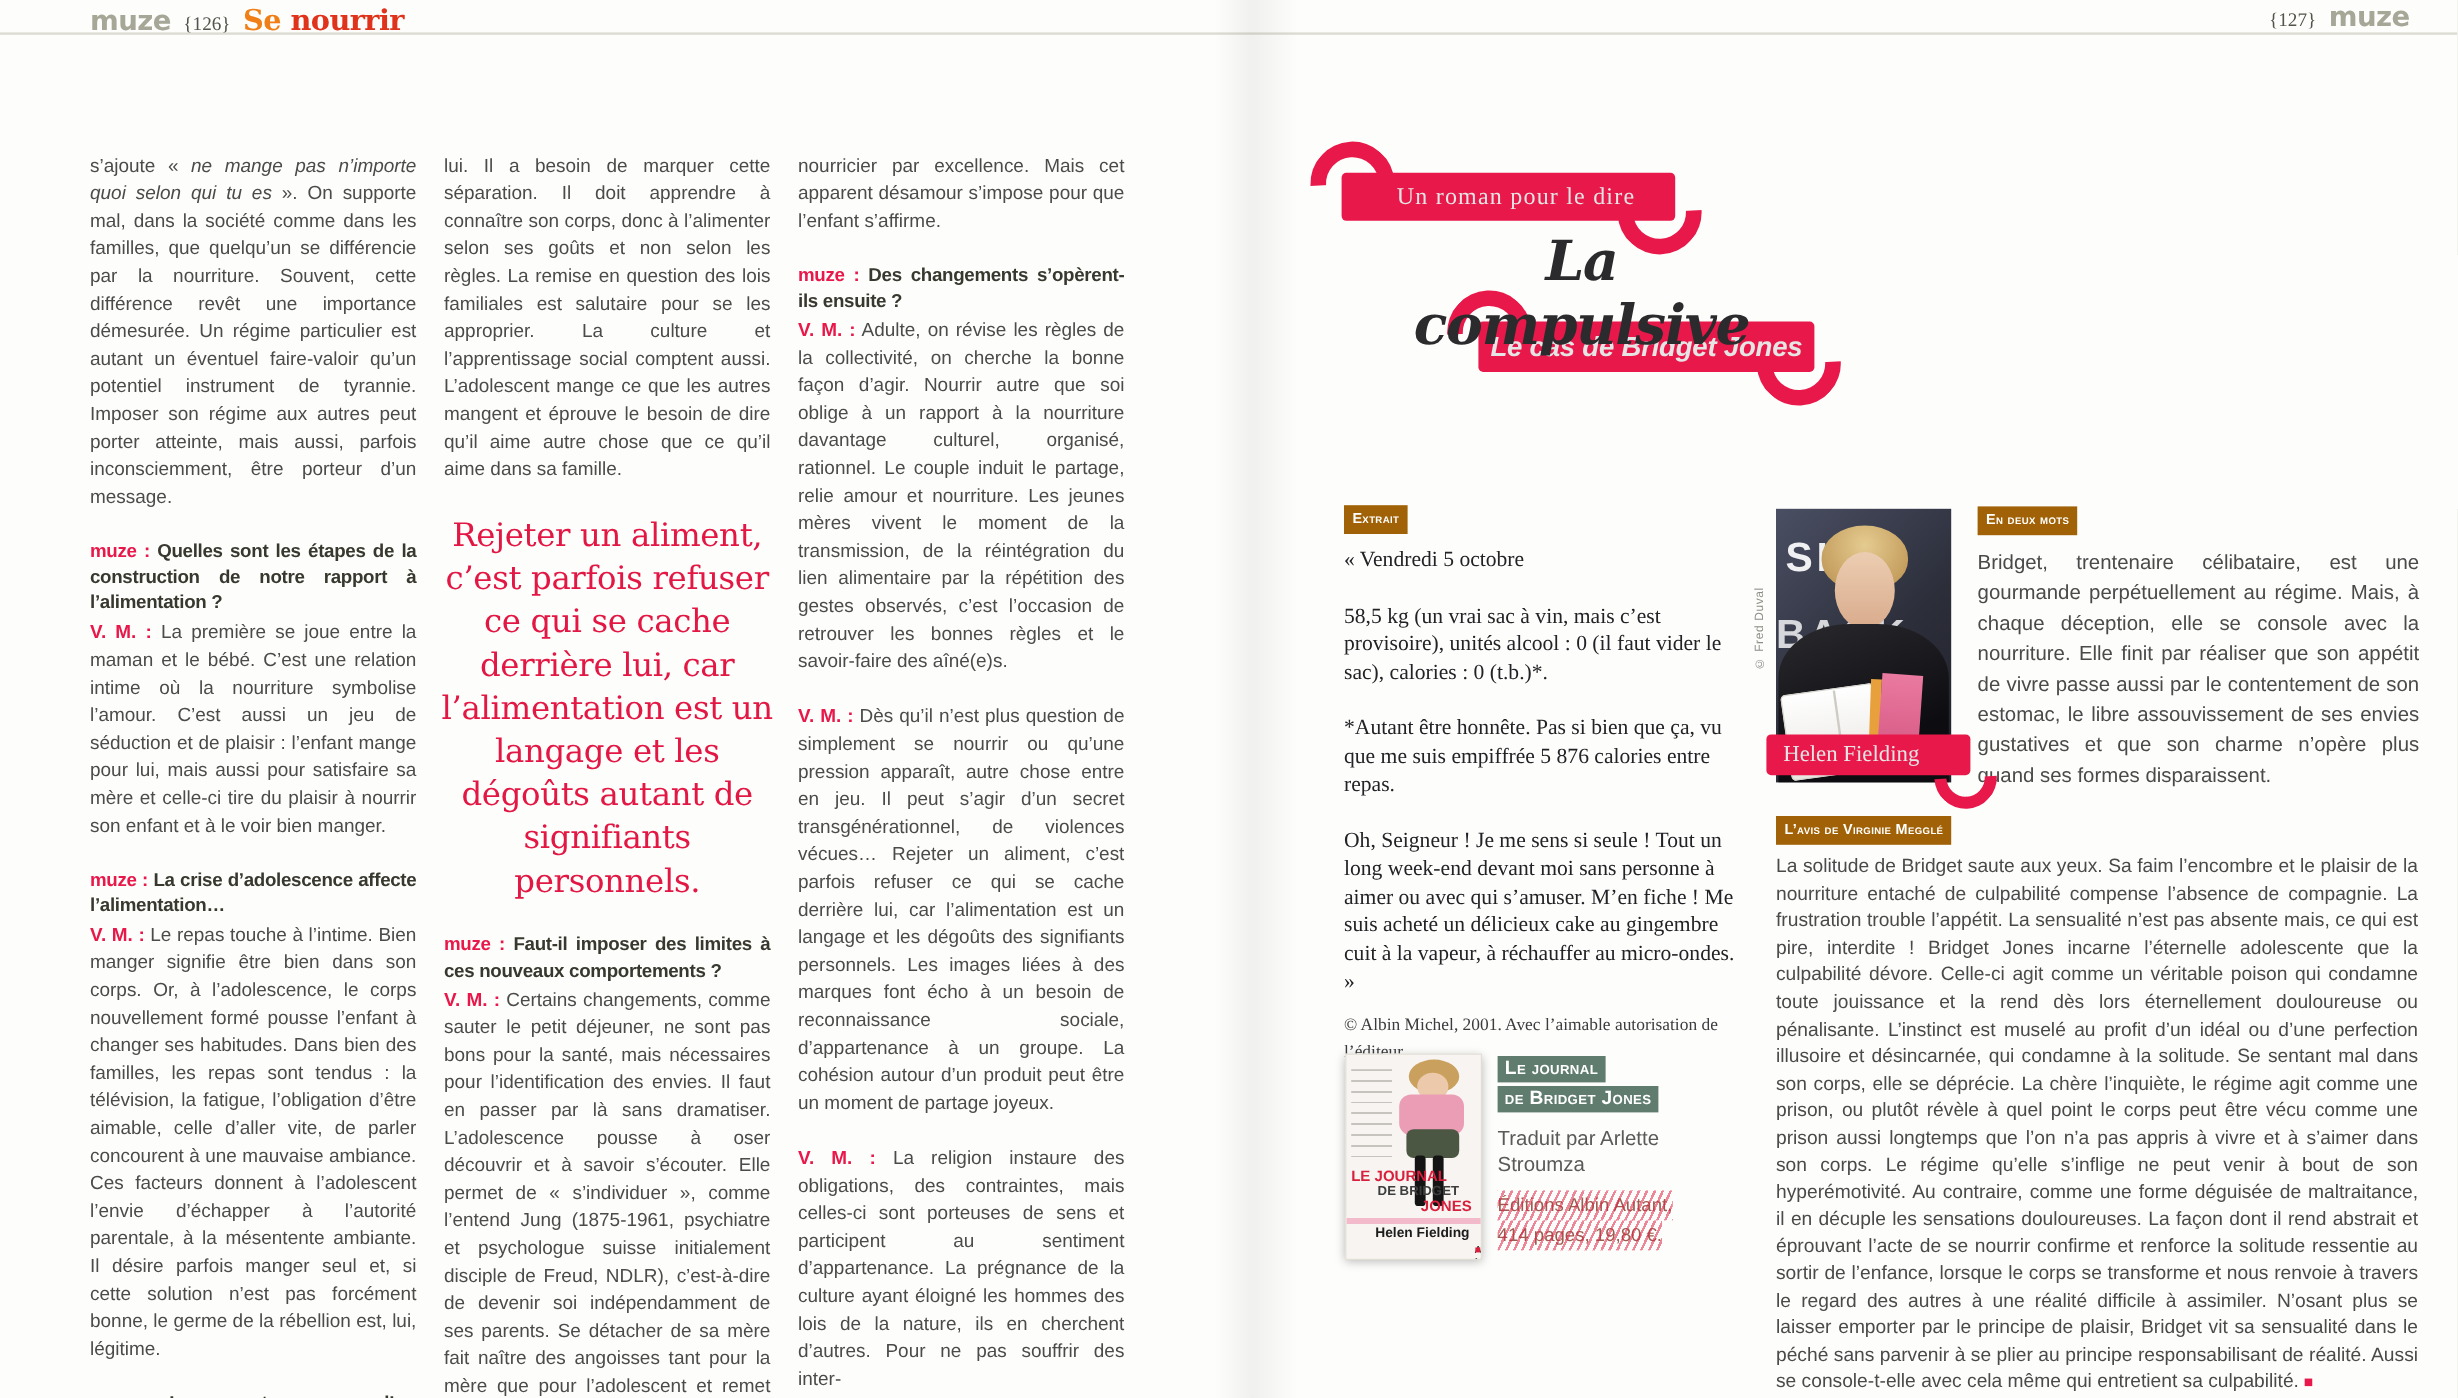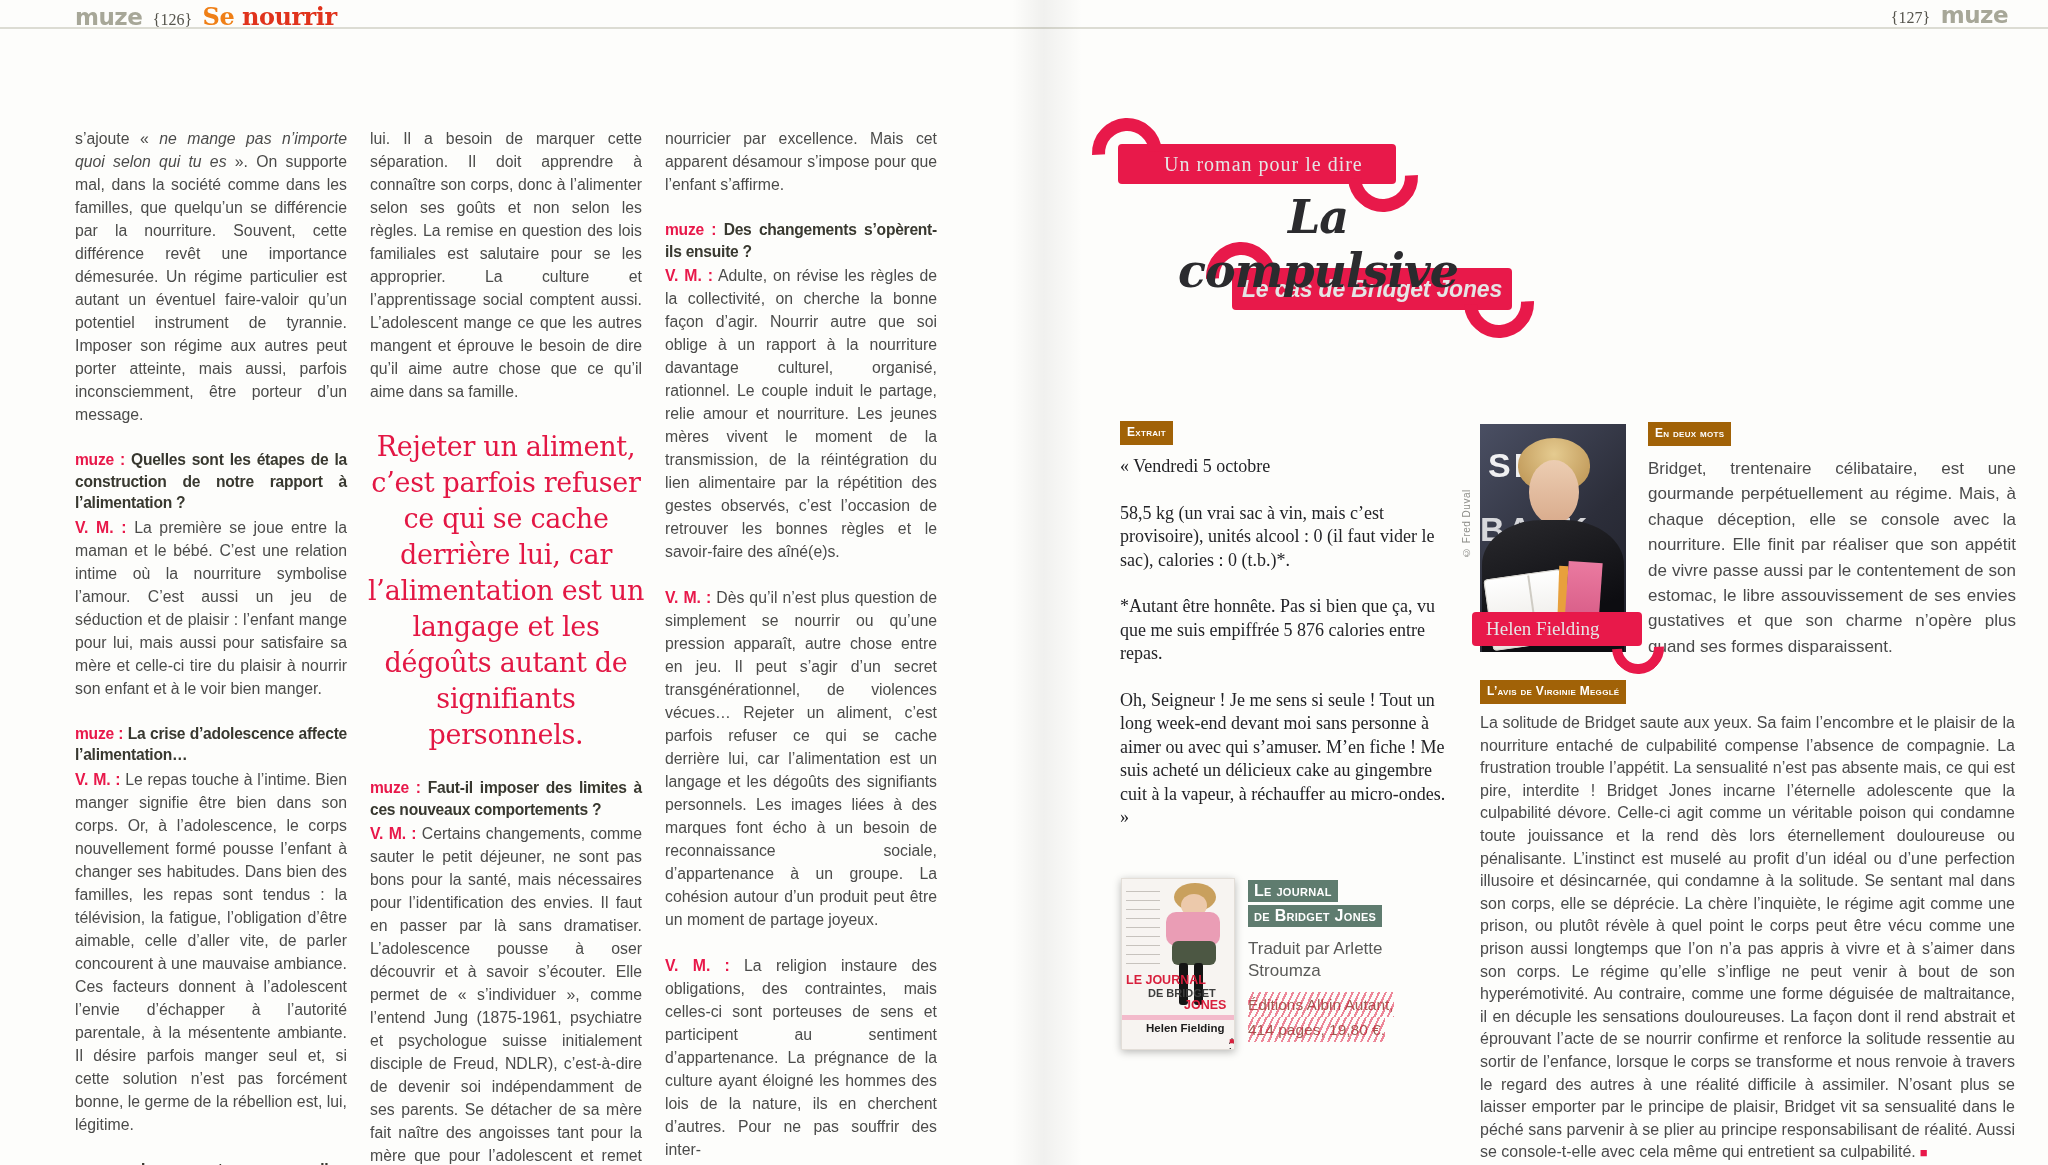--- a/index.html
+++ b/index.html
@@ -183,20 +183,21 @@
   </div>
 
   <div class="abs extrait-label">
     <span class="tag">Extrait</span>
   </div>
   <div class="abs extrait">
     <p>« Vendredi 5 octobre</p>
     <p>58,5 kg (un vrai sac à vin, mais c’est provisoire), unités alcool : 0 (il faut vider le sac), calories : 0 (t.b.)*.</p>
     <p>*Autant être honnête. Pas si bien que ça, vu que me suis empiffrée 5 876 calories entre repas.</p>
     <p>Oh, Seigneur ! Je me sens si seule ! Tout un long week-end devant moi sans personne à aimer ou avec qui s’amuser. M’en fiche ! Me suis acheté un délicieux cake au gingembre cuit à la vapeur, à réchauffer au micro-ondes. »</p>
+    <div class="credit">© Albin Michel, 2001. Avec l’aimable autorisation de l’éditeur.</div>
   </div>
 
   <div class="abs cover">
     <span class="cv-bullets"></span>
     <span class="cv-hair"></span>
     <span class="cv-face"></span>
     <span class="cv-top"></span>
     <span class="cv-skirt"></span>
     <span class="cv-boot1"></span>
     <span class="cv-boot2"></span>

